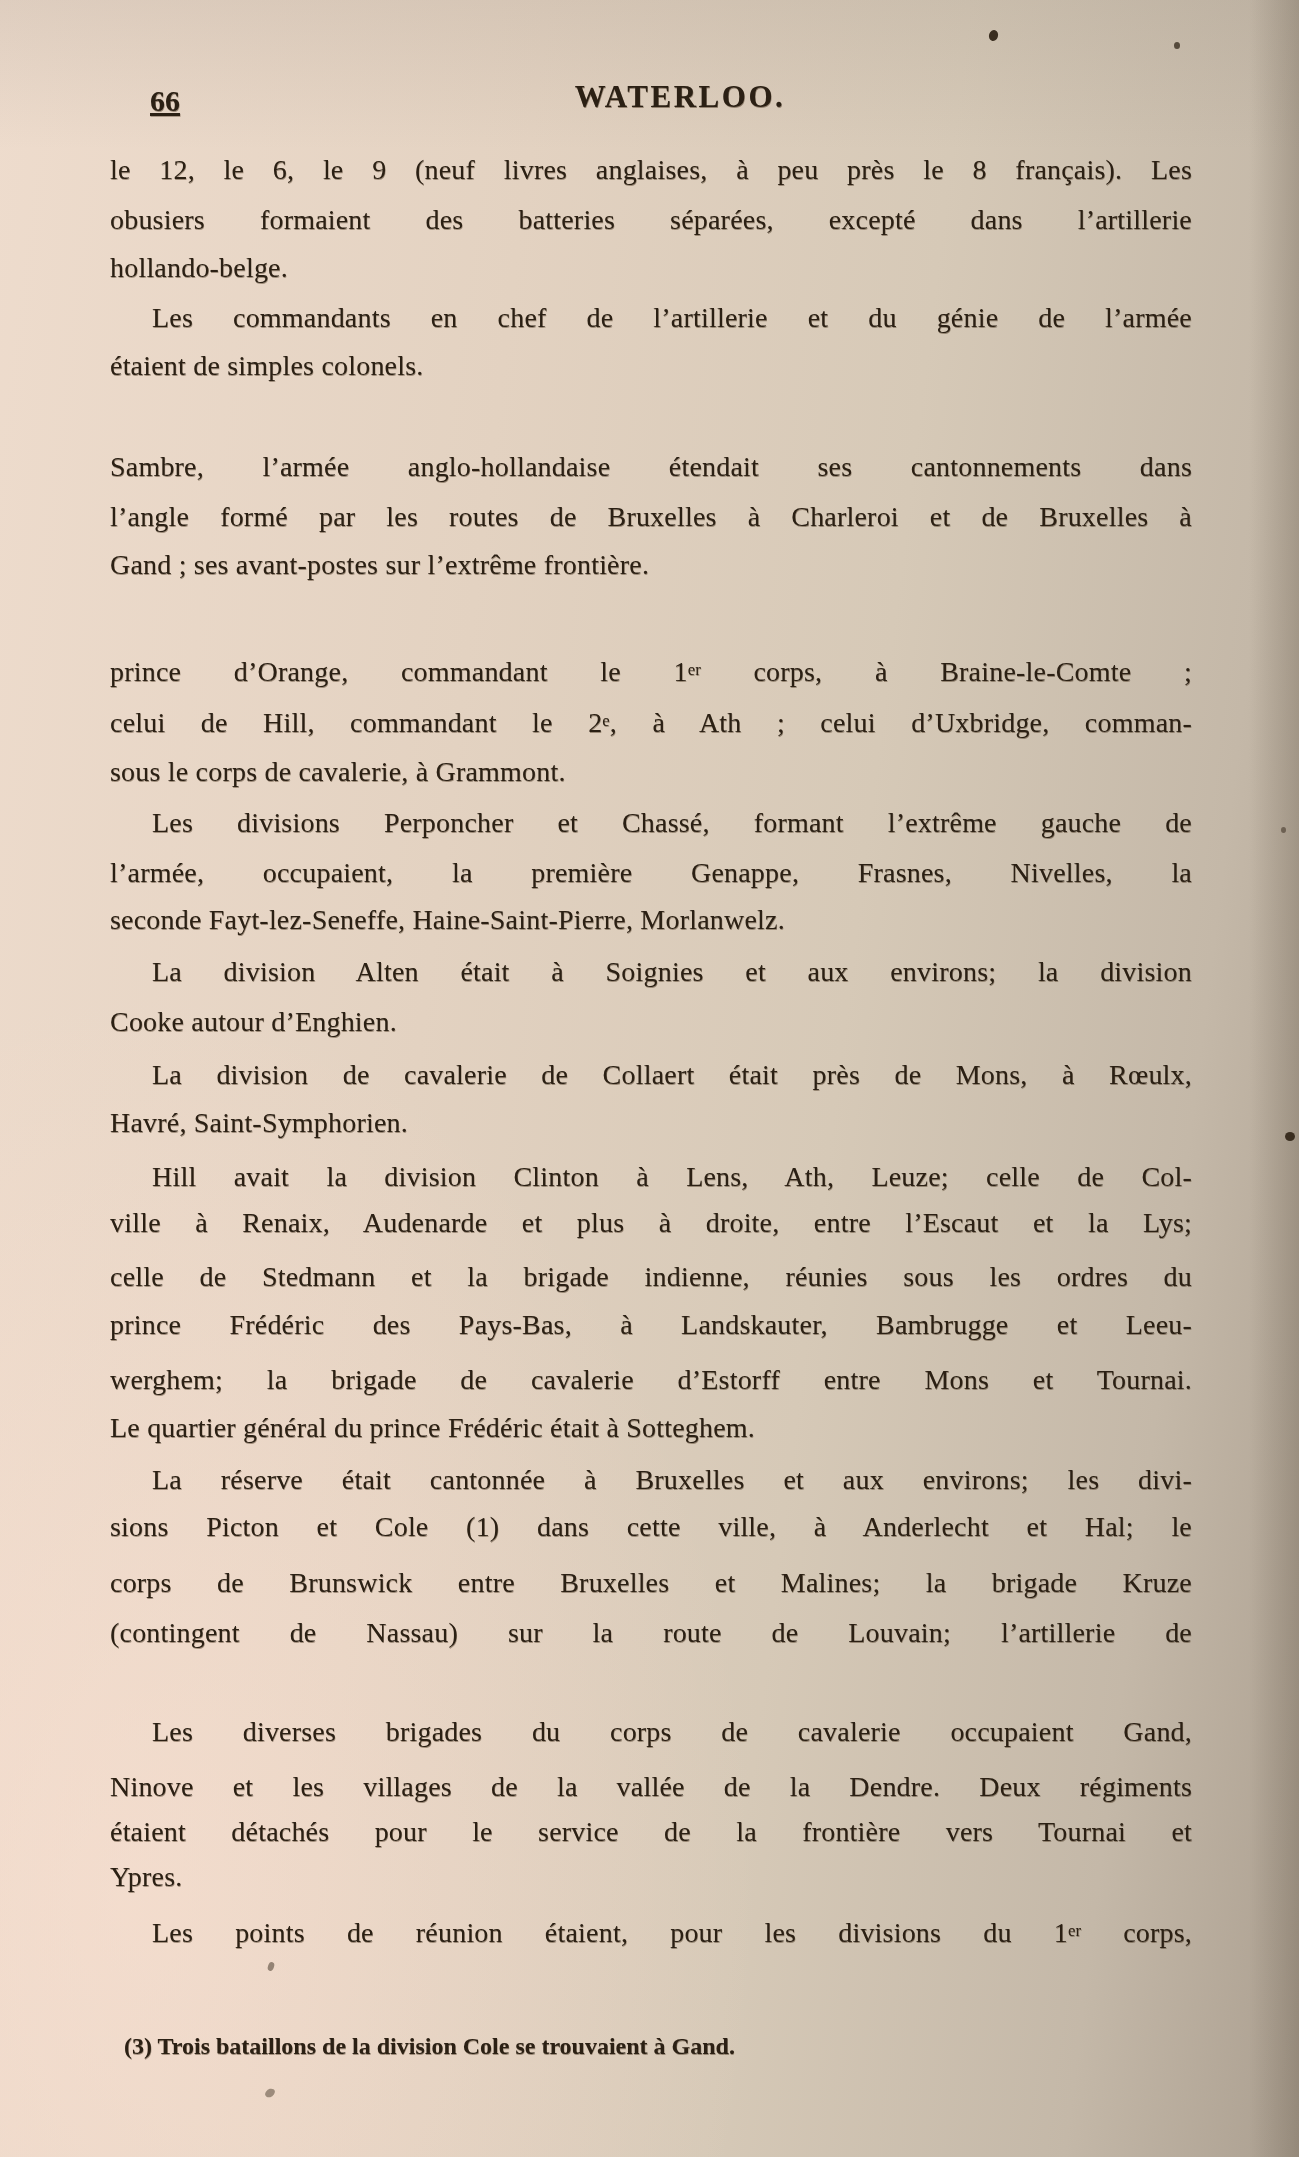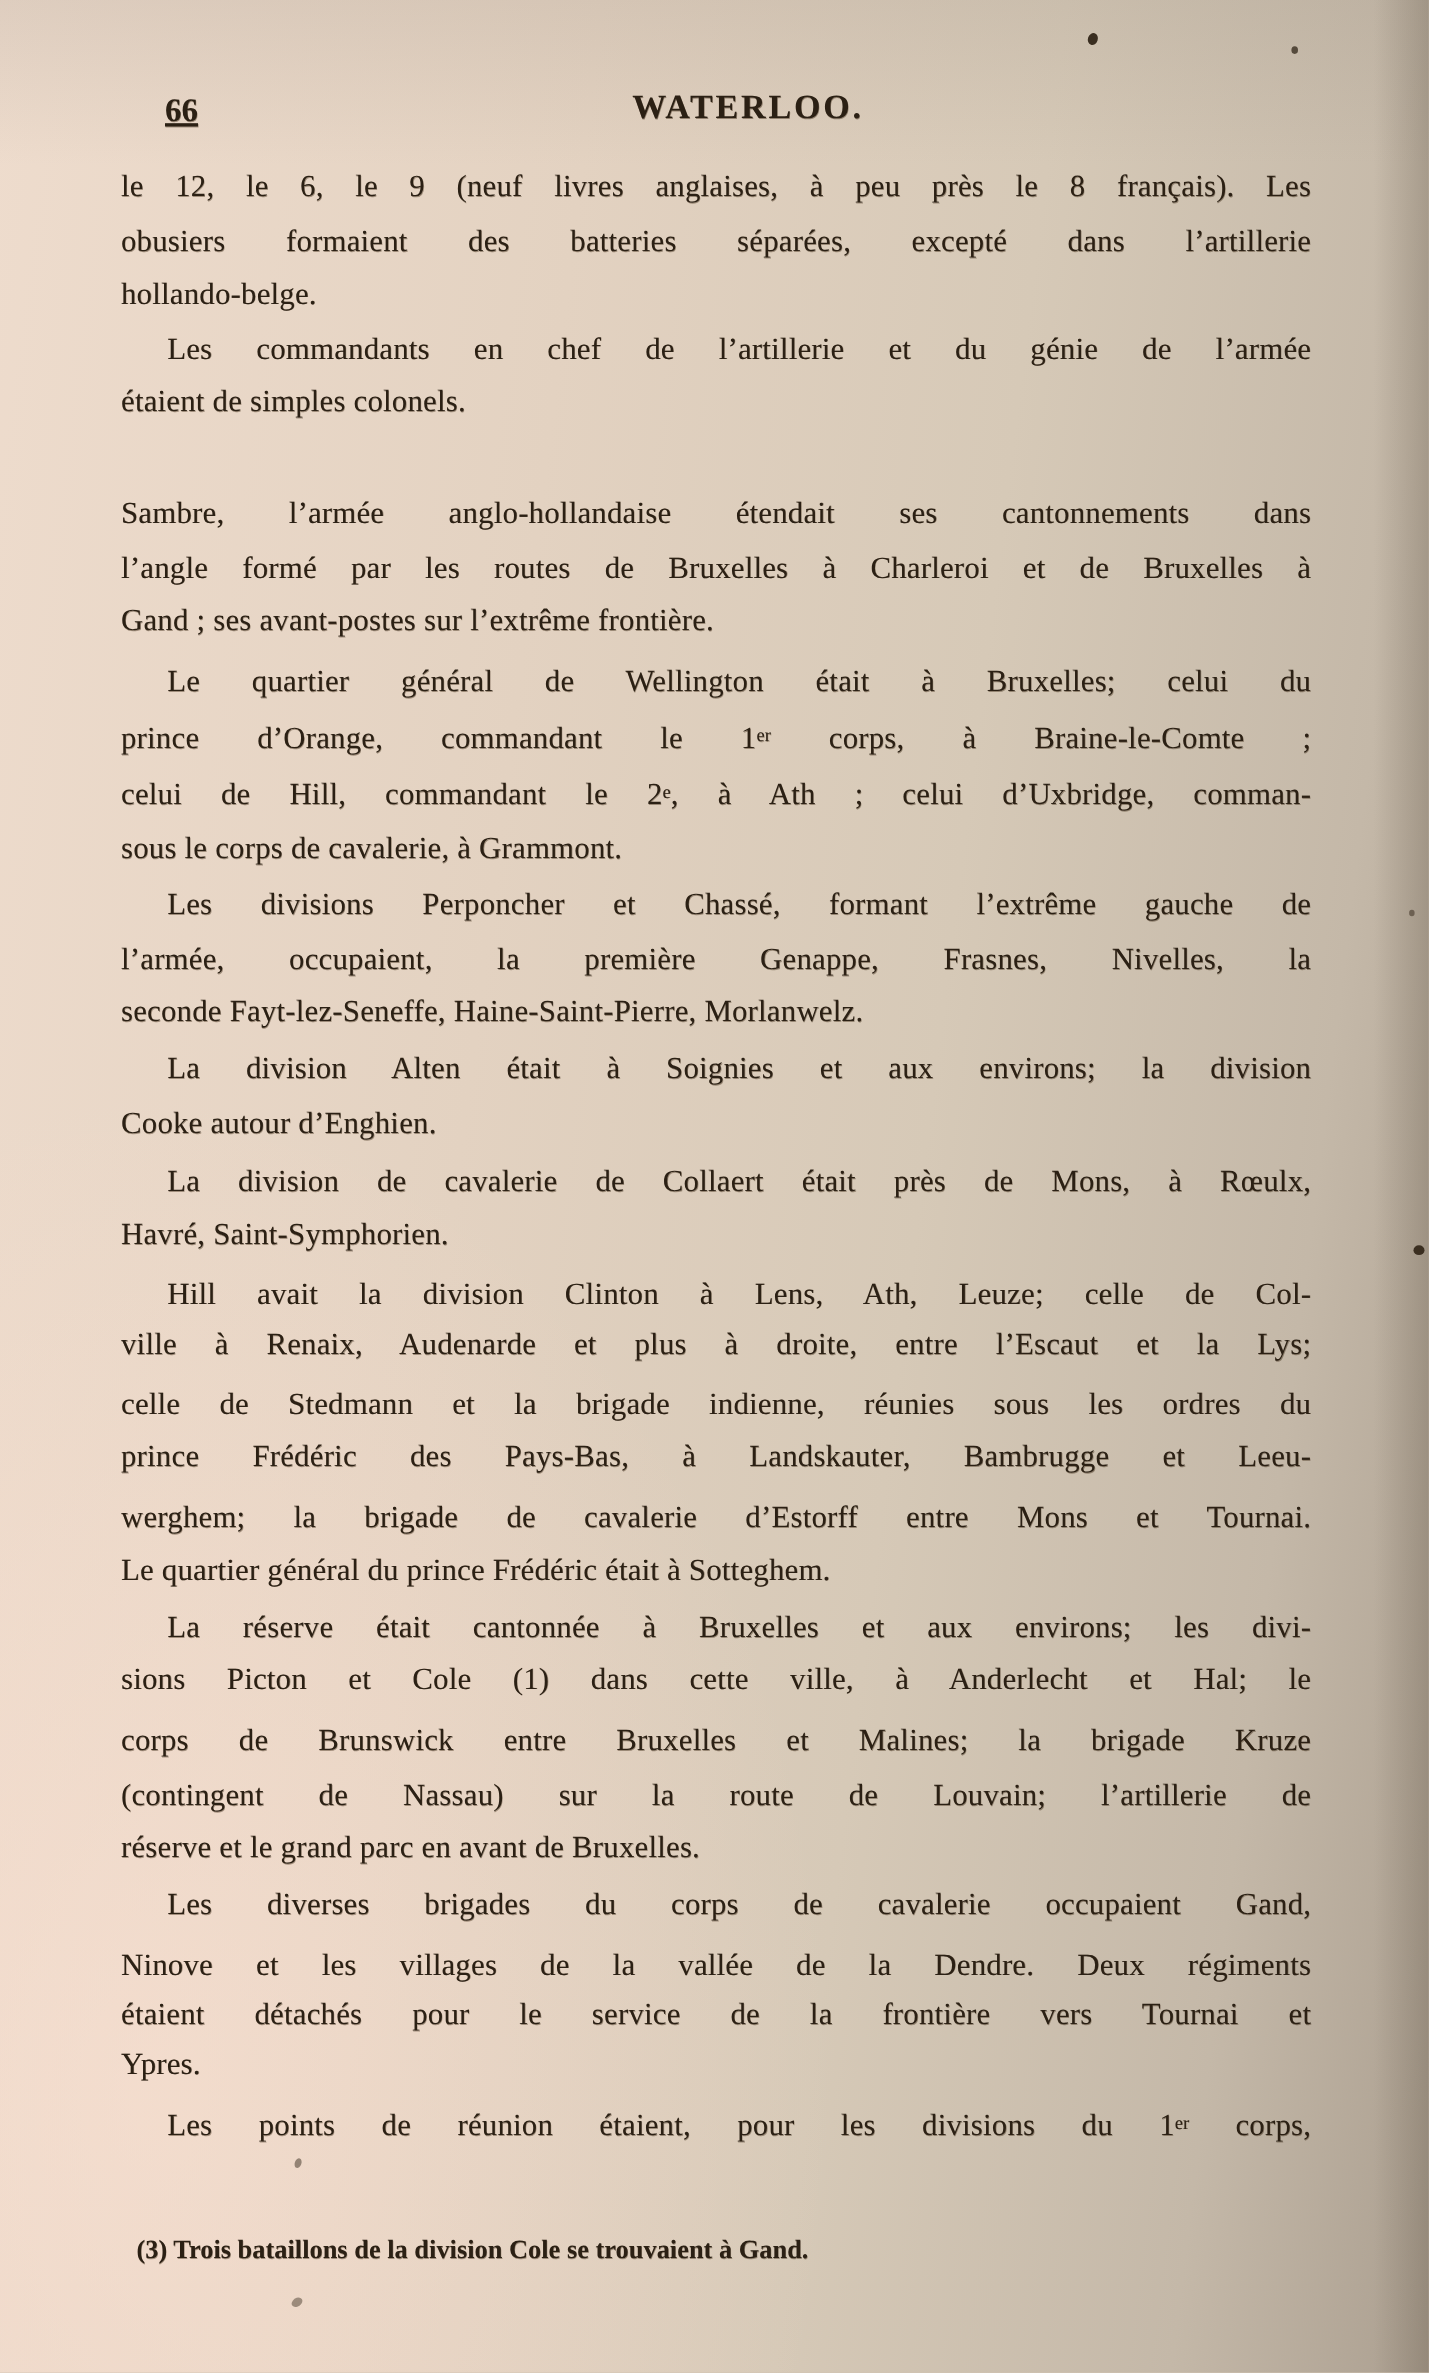--- a/index.html
+++ b/index.html
@@ -59,42 +59,40 @@
   <div class="head">WATERLOO.</div>
 
   <div class="line" style="top:145px">le 12, le 6, le 9 (neuf livres anglaises, à peu près le 8 français). Les</div>
   <div class="line" style="top:195px">obusiers formaient des batteries séparées, excepté dans l’artillerie</div>
   <div class="line end" style="top:243px">hollando-belge.</div>
   <div class="line indent" style="top:293px">Les commandants en chef de l’artillerie et du génie de l’armée</div>
   <div class="line end" style="top:341px">étaient de simples colonels.</div>
   <div class="line" style="top:442px">Sambre, l’armée anglo-hollandaise étendait ses cantonnements dans</div>
   <div class="line" style="top:492px">l’angle formé par les routes de Bruxelles à Charleroi et de Bruxelles à</div>
   <div class="line end" style="top:540px">Gand ; ses avant-postes sur l’extrême frontière.</div>
-  <div class="line indent" style="top:595px">Le quartier général de Wellington était à Bruxelles; celui du</div>
   <div class="line" style="top:647px"><span>prince d’Orange, commandant le 1</span><sup>er</sup><span> corps, à Braine-le-Comte ;</span></div>
   <div class="line" style="top:698px"><span>celui de Hill, commandant le 2</span><sup>e</sup><span>, à Ath ; celui d’Uxbridge, comman-</span></div>
   <div class="line end" style="top:747px">sous le corps de cavalerie, à Grammont.</div>
   <div class="line indent" style="top:798px">Les divisions Perponcher et Chassé, formant l’extrême gauche de</div>
   <div class="line" style="top:848px">l’armée, occupaient, la première Genappe, Frasnes, Nivelles, la</div>
   <div class="line end" style="top:895px">seconde Fayt-lez-Seneffe, Haine-Saint-Pierre, Morlanwelz.</div>
   <div class="line indent" style="top:947px">La division Alten était à Soignies et aux environs; la division</div>
   <div class="line end" style="top:997px">Cooke autour d’Enghien.</div>
   <div class="line indent" style="top:1050px">La division de cavalerie de Collaert était près de Mons, à Rœulx,</div>
   <div class="line end" style="top:1098px">Havré, Saint-Symphorien.</div>
   <div class="line indent" style="top:1152px">Hill avait la division Clinton à Lens, Ath, Leuze; celle de Col-</div>
   <div class="line" style="top:1198px">ville à Renaix, Audenarde et plus à droite, entre l’Escaut et la Lys;</div>
   <div class="line" style="top:1252px">celle de Stedmann et la brigade indienne, réunies sous les ordres du</div>
   <div class="line" style="top:1300px">prince Frédéric des Pays-Bas, à Landskauter, Bambrugge et Leeu-</div>
   <div class="line" style="top:1355px">werghem; la brigade de cavalerie d’Estorff entre Mons et Tournai.</div>
   <div class="line end" style="top:1403px">Le quartier général du prince Frédéric était à Sotteghem.</div>
   <div class="line indent" style="top:1455px">La réserve était cantonnée à Bruxelles et aux environs; les divi-</div>
   <div class="line" style="top:1502px">sions Picton et Cole (1) dans cette ville, à Anderlecht et Hal; le</div>
   <div class="line" style="top:1558px">corps de Brunswick entre Bruxelles et Malines; la brigade Kruze</div>
   <div class="line" style="top:1608px">(contingent de Nassau) sur la route de Louvain; l’artillerie de</div>
-  <div class="line end" style="top:1655px">réserve et le grand parc en avant de Bruxelles.</div>
   <div class="line indent" style="top:1707px">Les diverses brigades du corps de cavalerie occupaient Gand,</div>
   <div class="line" style="top:1762px">Ninove et les villages de la vallée de la Dendre. Deux régiments</div>
   <div class="line" style="top:1807px">étaient détachés pour le service de la frontière vers Tournai et</div>
   <div class="line end" style="top:1852px">Ypres.</div>
   <div class="line indent" style="top:1908px"><span>Les points de réunion étaient, pour les divisions du 1</span><sup>er</sup><span> corps,</span></div>
 
   <div class="footnote">(3) Trois bataillons de la division Cole se trouvaient à Gand.</div>
 
   <div class="speck s1"></div>
   <div class="speck s2"></div>

